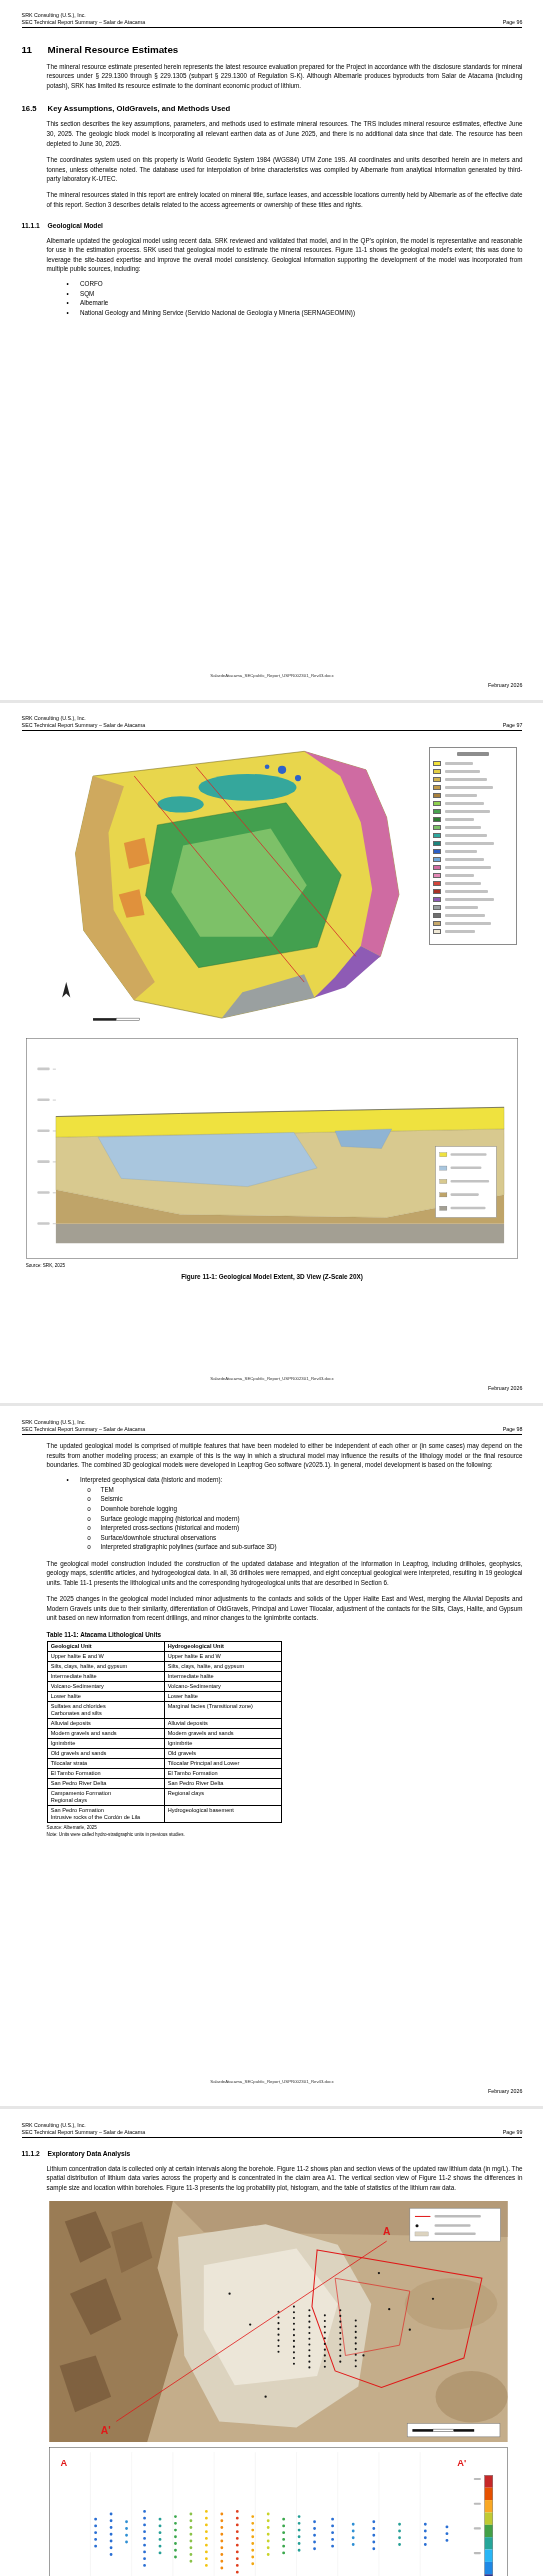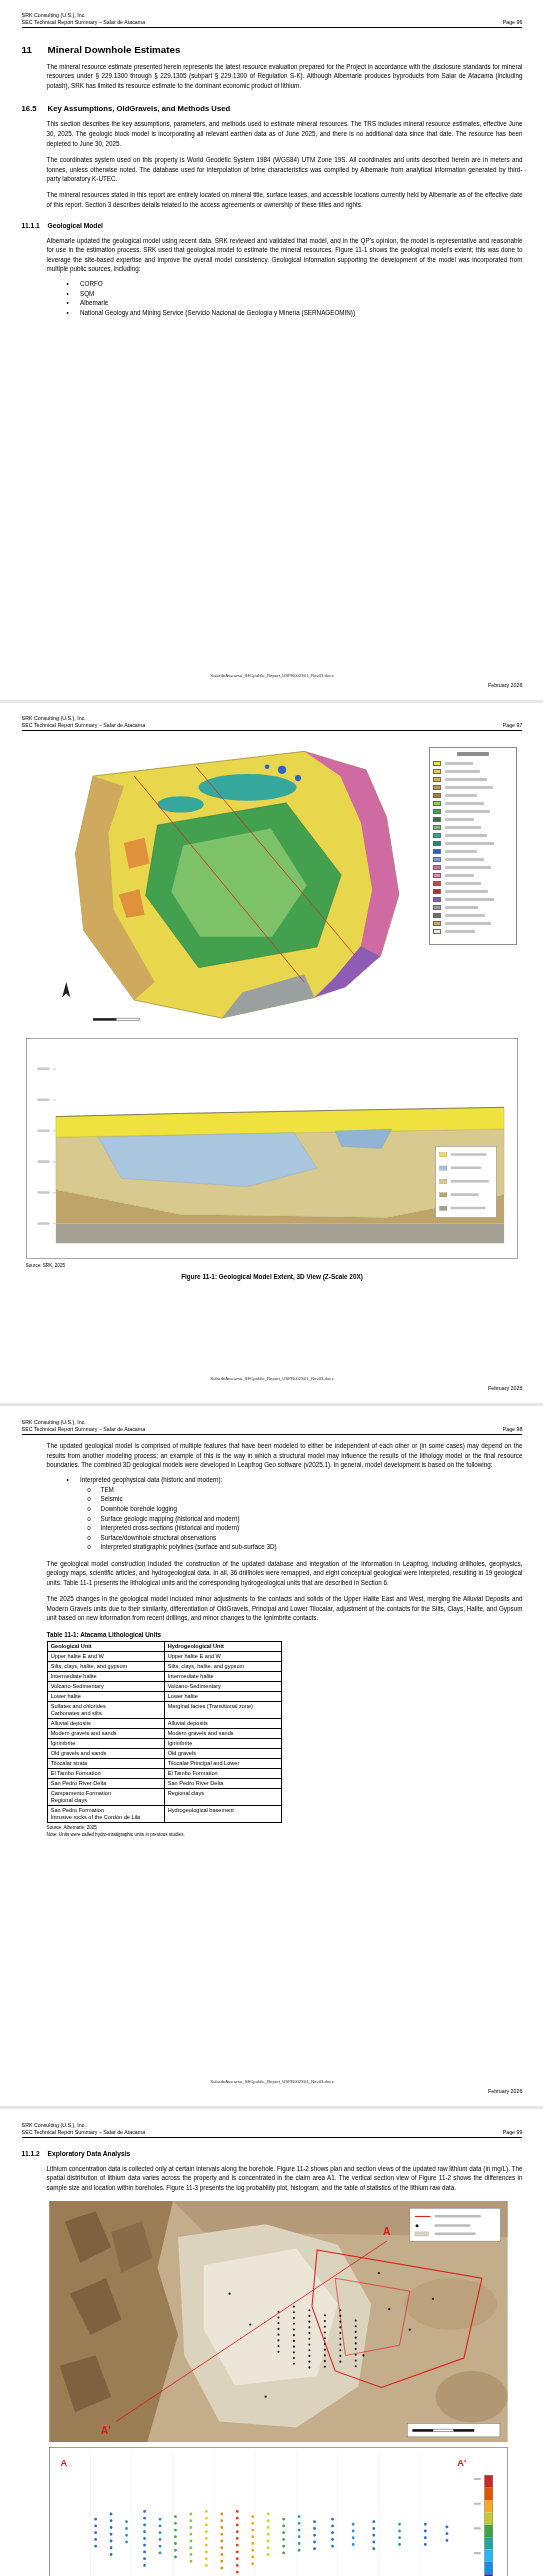--- a/index.html
+++ b/index.html
@@ -75,21 +75,21 @@
     <div class="hdr">
       <div>SRK Consulting (U.S.), Inc.</div>
       <div class="hdr-row">
         <span>SEC Technical Report Summary – Salar de Atacama</span>
         <span>Page 96</span>
       </div>
     </div>
 
     <div class="h1">
       <span class="hn">11</span>
-      <span>Mineral Downhole Estimates</span>
+      <span>Mineral Resource Estimates</span>
     </div>
     <p class="para">The mineral resource estimate presented herein represents the latest resource evaluation prepared for the Project in accordance with the disclosure standards for mineral resources under § 229.1300 through § 229.1305 (subpart § 229.1300 of Regulation S-K). Although Albemarle produces byproducts from Salar de Atacama (including potash), SRK has limited its resource estimate to the dominant economic product of lithium.</p>
 
     <div class="h2">
       <span class="hn">16.5</span>
       <span>Key Assumptions, OldGravels, and Methods Used</span>
     </div>
     <p class="para">This section describes the key assumptions, parameters, and methods used to estimate mineral resources. The TRS includes mineral resource estimates, effective June 30, 2025. The geologic block model is incorporating all relevant earthen data as of June 2025, and there is no additional data since that date. The resource has been depleted to June 30, 2025.</p>
     <p class="para">The coordinates system used on this property is World Geodetic System 1984 (WGS84) UTM Zone 19S. All coordinates and units described herein are in meters and tonnes, unless otherwise noted. The database used for interpolation of brine characteristics was compiled by Albemarle from analytical information generated by third-party laboratory K-UTEC.</p>
     <p class="para">The mineral resources stated in this report are entirely located on mineral title, surface leases, and accessible locations currently held by Albemarle as of the effective date of this report. Section 3 describes details related to the access agreements or ownership of these titles and rights.</p>

